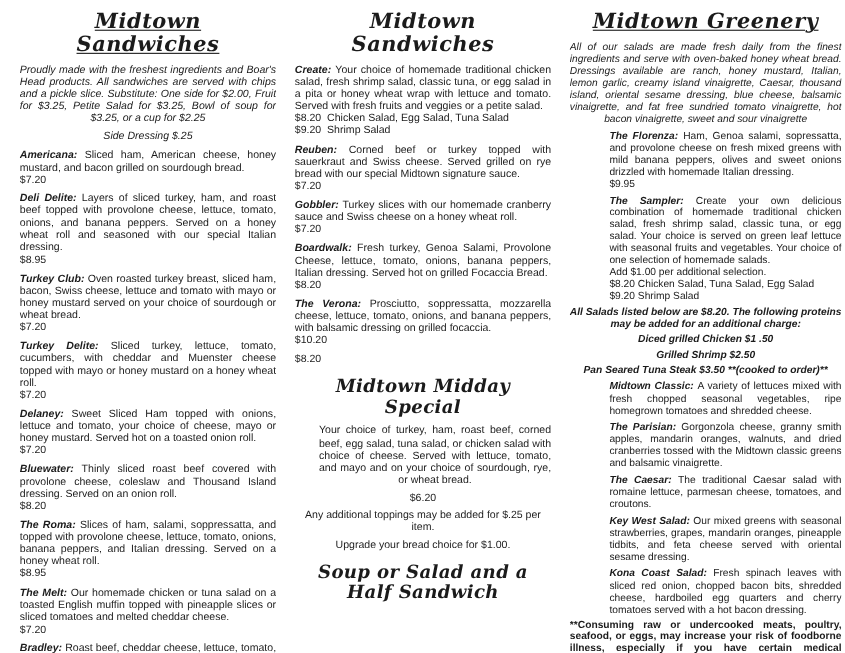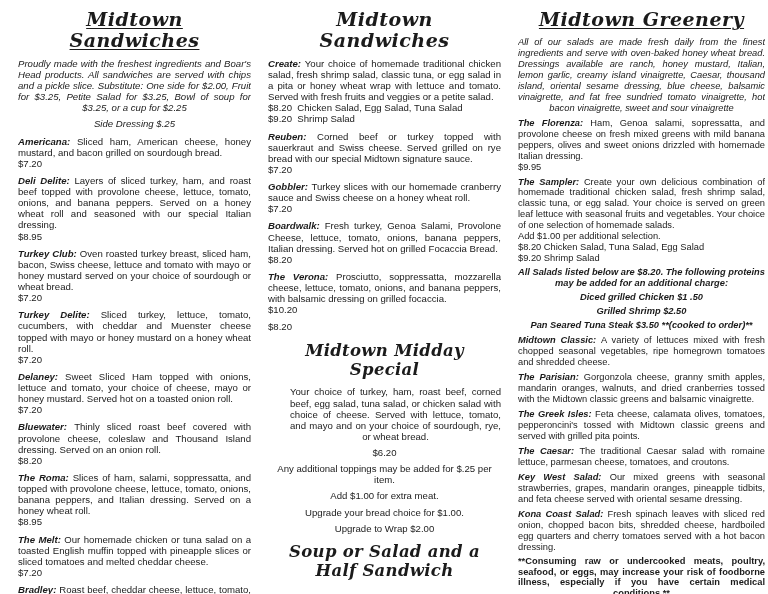--- a/index.html
+++ b/index.html
@@ -38,21 +38,21 @@
   .blk { margin: 0 0 5px 0; }
   .col-3 .blk { margin: 0 0 3px 0; }
 
   .intro { font-style: italic; text-align: justify; text-align-last: center; }
   .center-italic { font-style: italic; text-align: center; }
   .center { text-align: center; }
   .just-center { text-align: justify; text-align-last: center; margin-left: 22px; }
   .center-bi { text-align: center; font-weight: bold; font-style: italic; }
 
   .item { text-align: justify; margin-top: 6px; }
-  .col-3 .item { margin-top: 4px; }
+  .col-3 .item { margin-top: 4px; margin-left: 36px; }
   .item p { margin: 0; }
   .item-name { font-weight: bold; font-style: italic; }
   .price-line { text-align: left; }
 
   .script-header {
     font-family: "DejaVu Serif", serif;
     font-style: italic; font-weight: bold;
     font-size: 16.5px; line-height: 1.15;
     text-align: center;
     margin: 9px 0 7px 0;
@@ -140,23 +140,21 @@
           <p><span class="item-name">The Verona: </span>Prosciutto, soppressatta, mozzarella cheese, lettuce, tomato, onions, and banana peppers, with balsamic dressing on grilled focaccia.</p>
           <p class="price-line">$10.20</p>
         </div>
         <div class="item blk">
           <p class="price-line">$8.20</p>
         </div>
         <p class="script-header">Midtown Midday Special</p>
         <p class="blk just-center">Your choice of turkey, ham, roast beef, corned beef, egg salad, tuna salad, or chicken salad with choice of cheese. Served with lettuce, tomato, and mayo and on your choice of sourdough, rye, or wheat bread.</p>
         <p class="blk center">$6.20</p>
         <p class="blk center">Any additional toppings may be added for $.25 per item.</p>
-        <p class="blk center">Add $1.00 for extra meat.</p>
         <p class="blk center">Upgrade your bread choice for $1.00.</p>
-        <p class="blk center">Upgrade to Wrap $2.00</p>
         <p class="script-header">Soup or Salad and a Half Sandwich</p>
       </div>
   </div>
   <div class="col col-3">
     <div class="col-title underlined">Midtown Greenery</div>
     <div class="col-body">
         <p class="blk intro">All of our salads are made fresh daily from the finest ingredients and serve with oven-baked honey wheat bread. Dressings available are ranch, honey mustard, Italian, lemon garlic, creamy island vinaigrette, Caesar, thousand island, oriental sesame dressing, blue cheese, balsamic vinaigrette, and fat free sundried tomato vinaigrette, hot bacon vinaigrette, sweet and sour vinaigrette</p>
         <div class="item blk">
           <p><span class="item-name">The Florenza: </span>Ham, Genoa salami, sopressatta, and provolone cheese on fresh mixed greens with mild banana peppers, olives and sweet onions drizzled with homemade Italian dressing.</p>
           <p class="price-line">$9.95</p>
@@ -171,23 +169,20 @@
         <p class="blk center-bi">Diced grilled Chicken $1 .50</p>
         <p class="blk center-bi">Grilled Shrimp $2.50</p>
         <p class="blk center-bi">Pan Seared Tuna Steak $3.50 **(cooked to order)**</p>
         <div class="item blk">
           <p><span class="item-name">Midtown Classic: </span>A variety of lettuces mixed with fresh chopped seasonal vegetables, ripe homegrown tomatoes and shredded cheese.</p>
         </div>
         <div class="item blk">
           <p><span class="item-name">The Parisian: </span>Gorgonzola cheese, granny smith apples, mandarin oranges, walnuts, and dried cranberries tossed with the Midtown classic greens and balsamic vinaigrette.</p>
         </div>
         <div class="item blk">
-          <p><span class="item-name">The Greek Isles: </span>Feta cheese, calamata olives, tomatoes, pepperoncini's tossed with Midtown classic greens and served with grilled pita points.</p>
-        </div>
-        <div class="item blk">
           <p><span class="item-name">The Caesar: </span>The traditional Caesar salad with romaine lettuce, parmesan cheese, tomatoes, and croutons.</p>
         </div>
         <div class="item blk">
           <p><span class="item-name">Key West Salad: </span>Our mixed greens with seasonal strawberries, grapes, mandarin oranges, pineapple tidbits, and feta cheese served with oriental sesame dressing.</p>
         </div>
         <div class="item blk">
           <p><span class="item-name">Kona Coast Salad: </span>Fresh spinach leaves with sliced red onion, chopped bacon bits, shredded cheese, hardboiled egg quarters and cherry tomatoes served with a hot bacon dressing.</p>
         </div>
         <p class="blk disclaimer">**Consuming raw or undercooked meats, poultry, seafood, or eggs, may increase your risk of foodborne illness, especially if you have certain medical conditions.**</p>
       </div>

